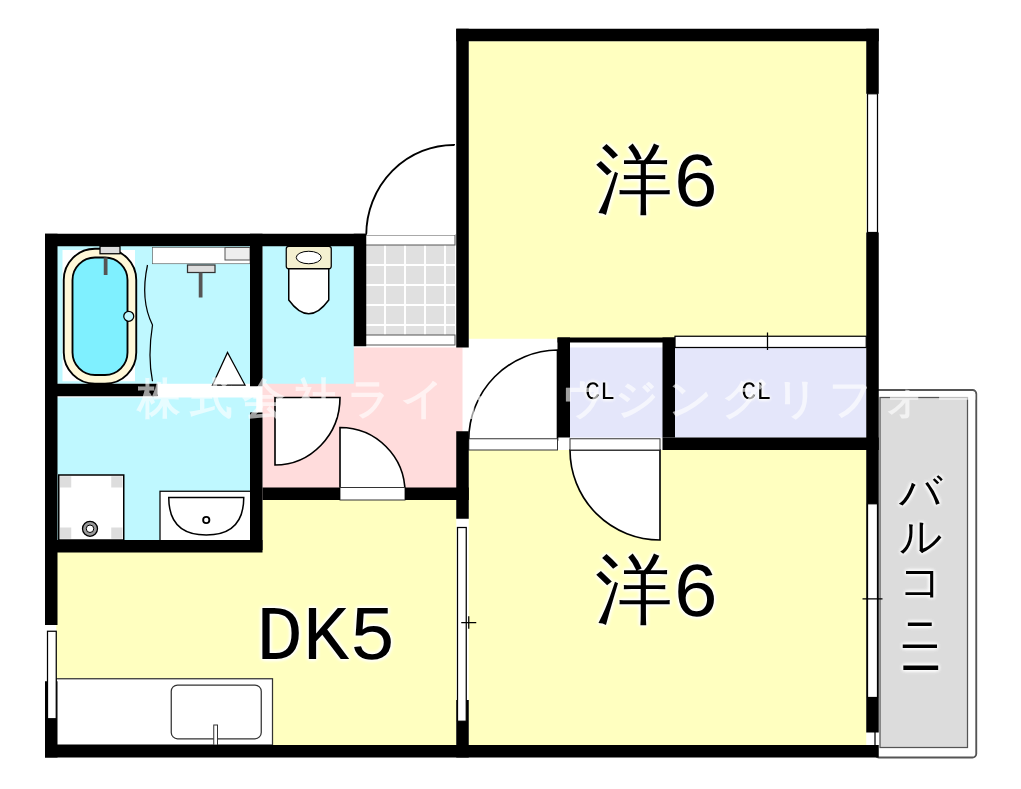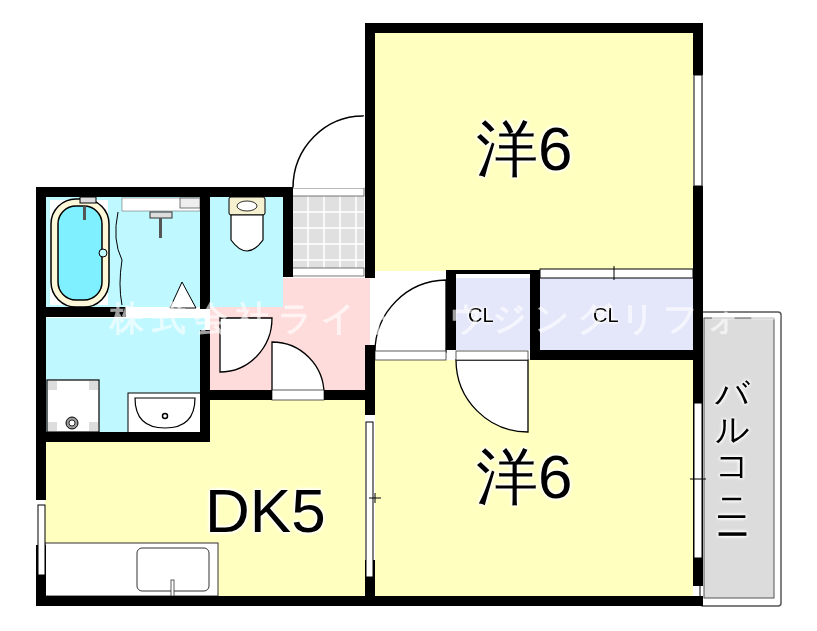--- a/index.html
+++ b/index.html
@@ -1,18 +1,18 @@
 <!DOCTYPE html>
 <html><head>
 <meta charset="utf-8">
 <style>
   html, body { margin: 0; padding: 0; background: #ffffff; }
   body { width: 817px; height: 631px; position: relative; overflow: hidden; font-family: "DejaVu Sans", "Liberation Sans", sans-serif; }
   #plan { position: absolute; left: 0; top: 0; width: 817px; height: 631px; }
-  .label { position: absolute; color: #000; font-family: Liberation Sans, sans-serif; white-space: nowrap; line-height: 1;
+  .label { position: absolute; color: #000; font-family: Liberation Mono, monospace; white-space: nowrap; line-height: 1;
            text-shadow: 0 0 3px #fff, 0 0 3px #fff, 0 0 4px #fff, 0 0 4px #fff; text-align: center; }
   .room-big { font-size: 62px; }
   .cl { font-size: 20px; }
   .balcony { font-size: 34px; writing-mode: vertical-rl; letter-spacing: 2px; }
   .watermark { position: absolute; left: 110px; top: 296px; font-size: 34px; font-weight: bold; color: rgba(255,255,255,0.62); letter-spacing: 8px; white-space: nowrap; pointer-events: none; }
 </style>
 </head>
 <body>
 
 <svg id="plan" viewBox="0 0 817 631" xmlns="http://www.w3.org/2000/svg">

